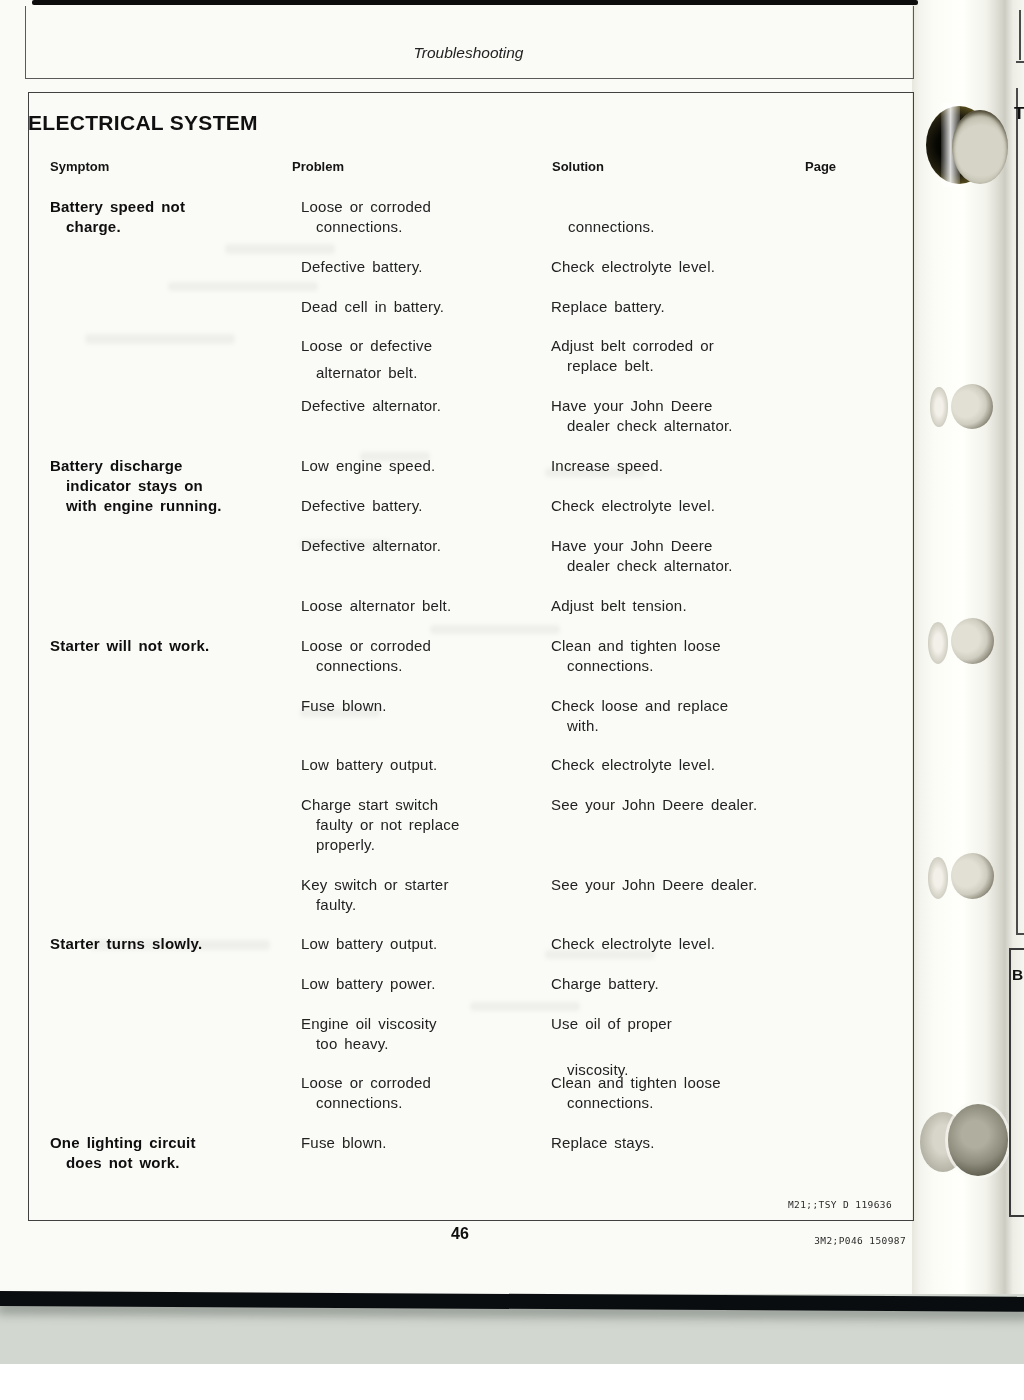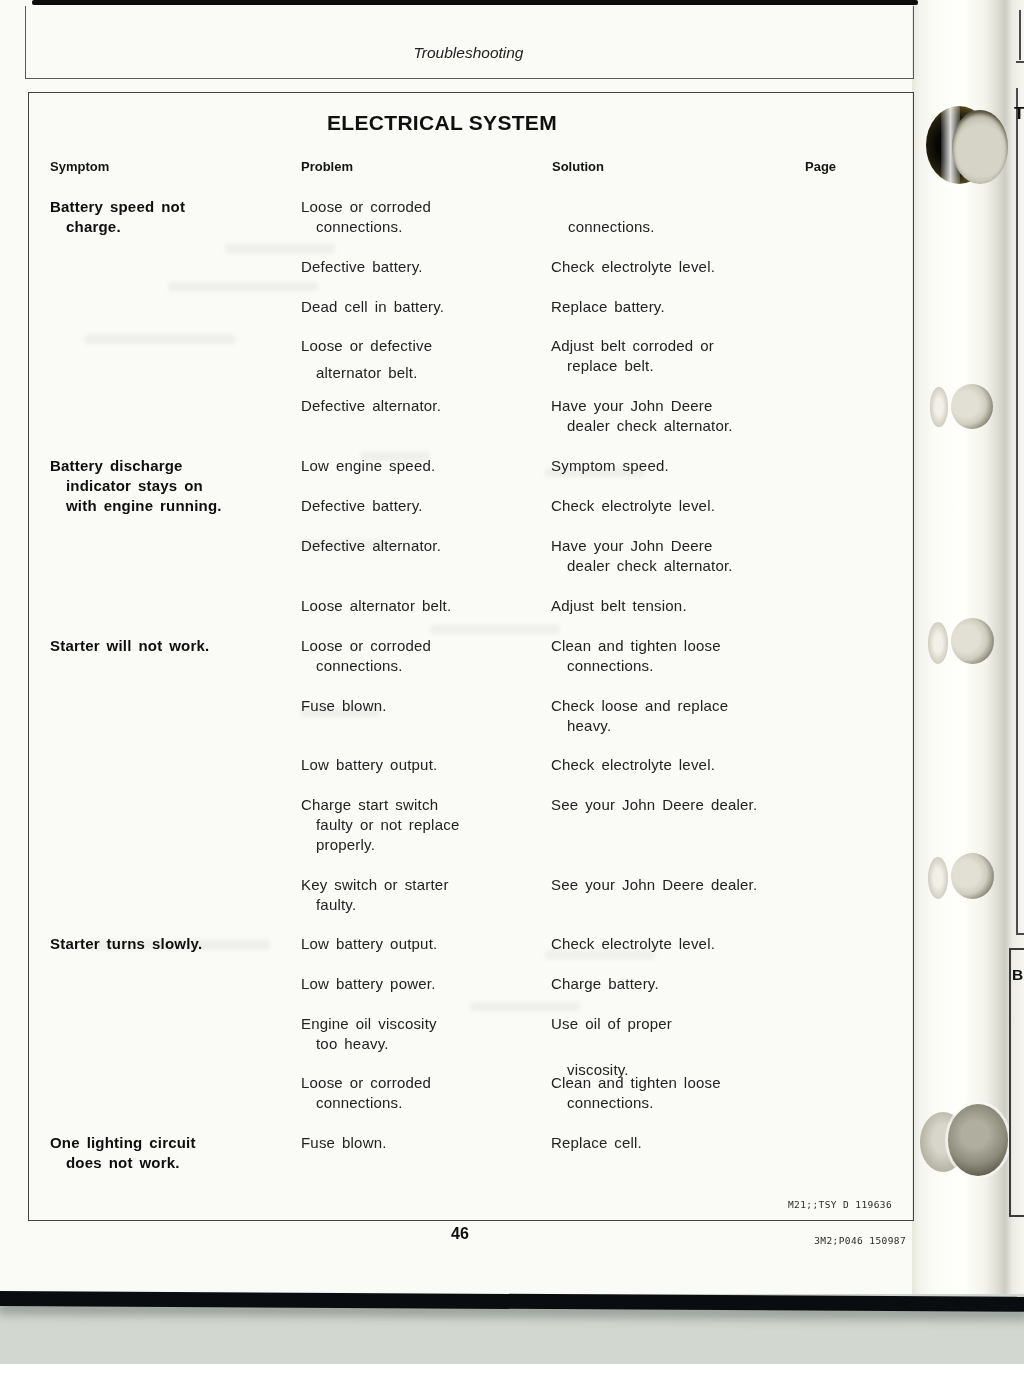--- a/index.html
+++ b/index.html
@@ -8,21 +8,21 @@
   .paper{position:absolute;left:0;top:0;width:1024px;height:1294px;background:#fafaf6;}
   .curl{position:absolute;left:912px;top:0;width:112px;height:1294px;
         background:linear-gradient(90deg,#e7e7de 0%,#f4f4ee 7%,#fcfcf7 20%,#fffffb 45%,
         #f3f3ec 66%,#dcdcd3 77%,#ccccc3 83%,#ededE6 90%,#f6f6f0 100%);}
   .top-edge{position:absolute;left:32px;top:0;width:886px;height:5px;background:#0d0d0d;border-radius:2px;}
   .hbox{position:absolute;left:25px;top:6px;width:887px;height:72px;
         border-left:1.5px solid #5a5a5a;border-right:1.5px solid #5a5a5a;border-bottom:1.5px solid #5a5a5a;}
   .htitle{position:absolute;left:25px;width:887px;top:44px;text-align:center;
           font-style:italic;font-size:15.5px;color:#232323;}
   .mbox{position:absolute;left:28px;top:92px;width:884px;height:1127px;border:1.6px solid #414141;}
-  .ttitle{position:absolute;left:28px;width:828px;top:111px;text-align:center;
+  .ttitle{position:absolute;left:28px;width:828px;top:111px;text-align:left;
           font-size:21px;font-weight:700;letter-spacing:.3px;color:#101010;}
   .hdr{position:absolute;top:159px;font-size:13px;font-weight:700;color:#141414;}
   .ln{position:absolute;font-size:15px;line-height:20px;white-space:nowrap;
       letter-spacing:.2px;word-spacing:2.5px;color:#222;}
   .b{font-weight:700;color:#0e0e0e;}
   .code{position:absolute;font-family:"DejaVu Sans Mono",monospace;font-size:9.5px;
         color:#2a2a2a;letter-spacing:.4px;white-space:nowrap;}
   .pgnum{position:absolute;left:438px;width:44px;top:1225px;text-align:center;
          font-size:16px;font-weight:700;color:#0e0e0e;}
   .ghost{position:absolute;background:rgba(105,105,98,.08);filter:blur(2px);border-radius:4px;pointer-events:none;}
@@ -53,21 +53,21 @@
   <div class="ghost" style="left:545px;top:950px;width:110px;height:9px"></div>
   <div class="ghost" style="left:470px;top:1002px;width:110px;height:9px"></div>
 
   <div class="hbox"></div>
   <div class="htitle">Troubleshooting</div>
 
   <div class="mbox"></div>
   <div class="ttitle">ELECTRICAL SYSTEM</div>
 
   <div class="hdr" style="left:50px">Symptom</div>
-  <div class="hdr" style="left:301px">Problem</div>
+  <div class="hdr" style="left:292px">Problem</div>
   <div class="hdr" style="left:552px">Solution</div>
   <div class="hdr" style="left:805px">Page</div>
 
   <div class="ln b" style="left:50px;top:197px">Battery speed not</div>
   <div class="ln b" style="left:66px;top:217px">charge.</div>
   <div class="ln" style="left:301px;top:197px">Loose or corroded</div>
   <div class="ln" style="left:316px;top:217px">connections.</div>
   <div class="ln" style="left:568px;top:217px">connections.</div>
   <div class="ln" style="left:301px;top:257px">Defective battery.</div>
   <div class="ln" style="left:551px;top:257px">Check electrolyte level.</div>
@@ -78,37 +78,37 @@
   <div class="ln" style="left:551px;top:336px">Adjust belt corroded or</div>
   <div class="ln" style="left:567px;top:356px">replace belt.</div>
   <div class="ln" style="left:301px;top:396px">Defective alternator.</div>
   <div class="ln" style="left:551px;top:396px">Have your John Deere</div>
   <div class="ln" style="left:567px;top:416px">dealer check alternator.</div>
 
   <div class="ln b" style="left:50px;top:456px">Battery discharge</div>
   <div class="ln b" style="left:66px;top:476px">indicator stays on</div>
   <div class="ln b" style="left:66px;top:496px">with engine running.</div>
   <div class="ln" style="left:301px;top:456px">Low engine speed.</div>
-  <div class="ln" style="left:551px;top:456px">Symptom speed.</div>
+  <div class="ln" style="left:551px;top:456px">Increase speed.</div>
   <div class="ln" style="left:301px;top:496px">Defective battery.</div>
   <div class="ln" style="left:551px;top:496px">Check electrolyte level.</div>
   <div class="ln" style="left:301px;top:536px">Defective alternator.</div>
   <div class="ln" style="left:551px;top:536px">Have your John Deere</div>
   <div class="ln" style="left:567px;top:556px">dealer check alternator.</div>
   <div class="ln" style="left:301px;top:596px">Loose alternator belt.</div>
   <div class="ln" style="left:551px;top:596px">Adjust belt tension.</div>
 
   <div class="ln b" style="left:50px;top:636px">Starter will not work.</div>
   <div class="ln" style="left:301px;top:636px">Loose or corroded</div>
   <div class="ln" style="left:316px;top:656px">connections.</div>
   <div class="ln" style="left:551px;top:636px">Clean and tighten loose</div>
   <div class="ln" style="left:567px;top:656px">connections.</div>
   <div class="ln" style="left:301px;top:696px">Fuse blown.</div>
   <div class="ln" style="left:551px;top:696px">Check loose and replace</div>
-  <div class="ln" style="left:567px;top:716px">heavy.</div>
+  <div class="ln" style="left:567px;top:716px">with.</div>
   <div class="ln" style="left:301px;top:755px">Low battery output.</div>
   <div class="ln" style="left:551px;top:755px">Check electrolyte level.</div>
   <div class="ln" style="left:301px;top:795px">Charge start switch</div>
   <div class="ln" style="left:316px;top:815px">faulty or not replace</div>
   <div class="ln" style="left:316px;top:835px">properly.</div>
   <div class="ln" style="left:551px;top:795px">See your John Deere dealer.</div>
   <div class="ln" style="left:301px;top:875px">Key switch or starter</div>
   <div class="ln" style="left:316px;top:895px">faulty.</div>
   <div class="ln" style="left:551px;top:875px">See your John Deere dealer.</div>
 
@@ -122,21 +122,21 @@
   <div class="ln" style="left:551px;top:1014px">Use oil of proper</div>
   <div class="ln" style="left:567px;top:1060px">viscosity.</div>
   <div class="ln" style="left:301px;top:1073px">Loose or corroded</div>
   <div class="ln" style="left:316px;top:1093px">connections.</div>
   <div class="ln" style="left:551px;top:1073px">Clean and tighten loose</div>
   <div class="ln" style="left:567px;top:1093px">connections.</div>
 
   <div class="ln b" style="left:50px;top:1133px">One lighting circuit</div>
   <div class="ln b" style="left:66px;top:1153px">does not work.</div>
   <div class="ln" style="left:301px;top:1133px">Fuse blown.</div>
-  <div class="ln" style="left:551px;top:1133px">Replace cell.</div>
+  <div class="ln" style="left:551px;top:1133px">Replace stays.</div>
 
   <div class="code" style="left:700px;top:1199px;width:192px;text-align:right">M21;;TSY D 119636</div>
   <div class="pgnum">46</div>
   <div class="code" style="left:758px;top:1235px;width:148px;text-align:right">3M2;P046 150987</div>
 
   <div class="hole" style="left:926px;top:106px;width:66px;height:78px;
        background:radial-gradient(ellipse at 42% 50%, #050502 30%, #221f10 55%, #5c511e 75%, #8c8468 90%, #c9c4ae 100%)"></div>
   <div style="position:absolute;left:941px;top:103px;width:19px;height:84px;
        background:linear-gradient(90deg,rgba(255,255,255,.12),rgba(255,255,255,.85) 50%,rgba(255,255,255,.18))"></div>
   <div class="hole" style="left:952px;top:110px;width:56px;height:74px;

